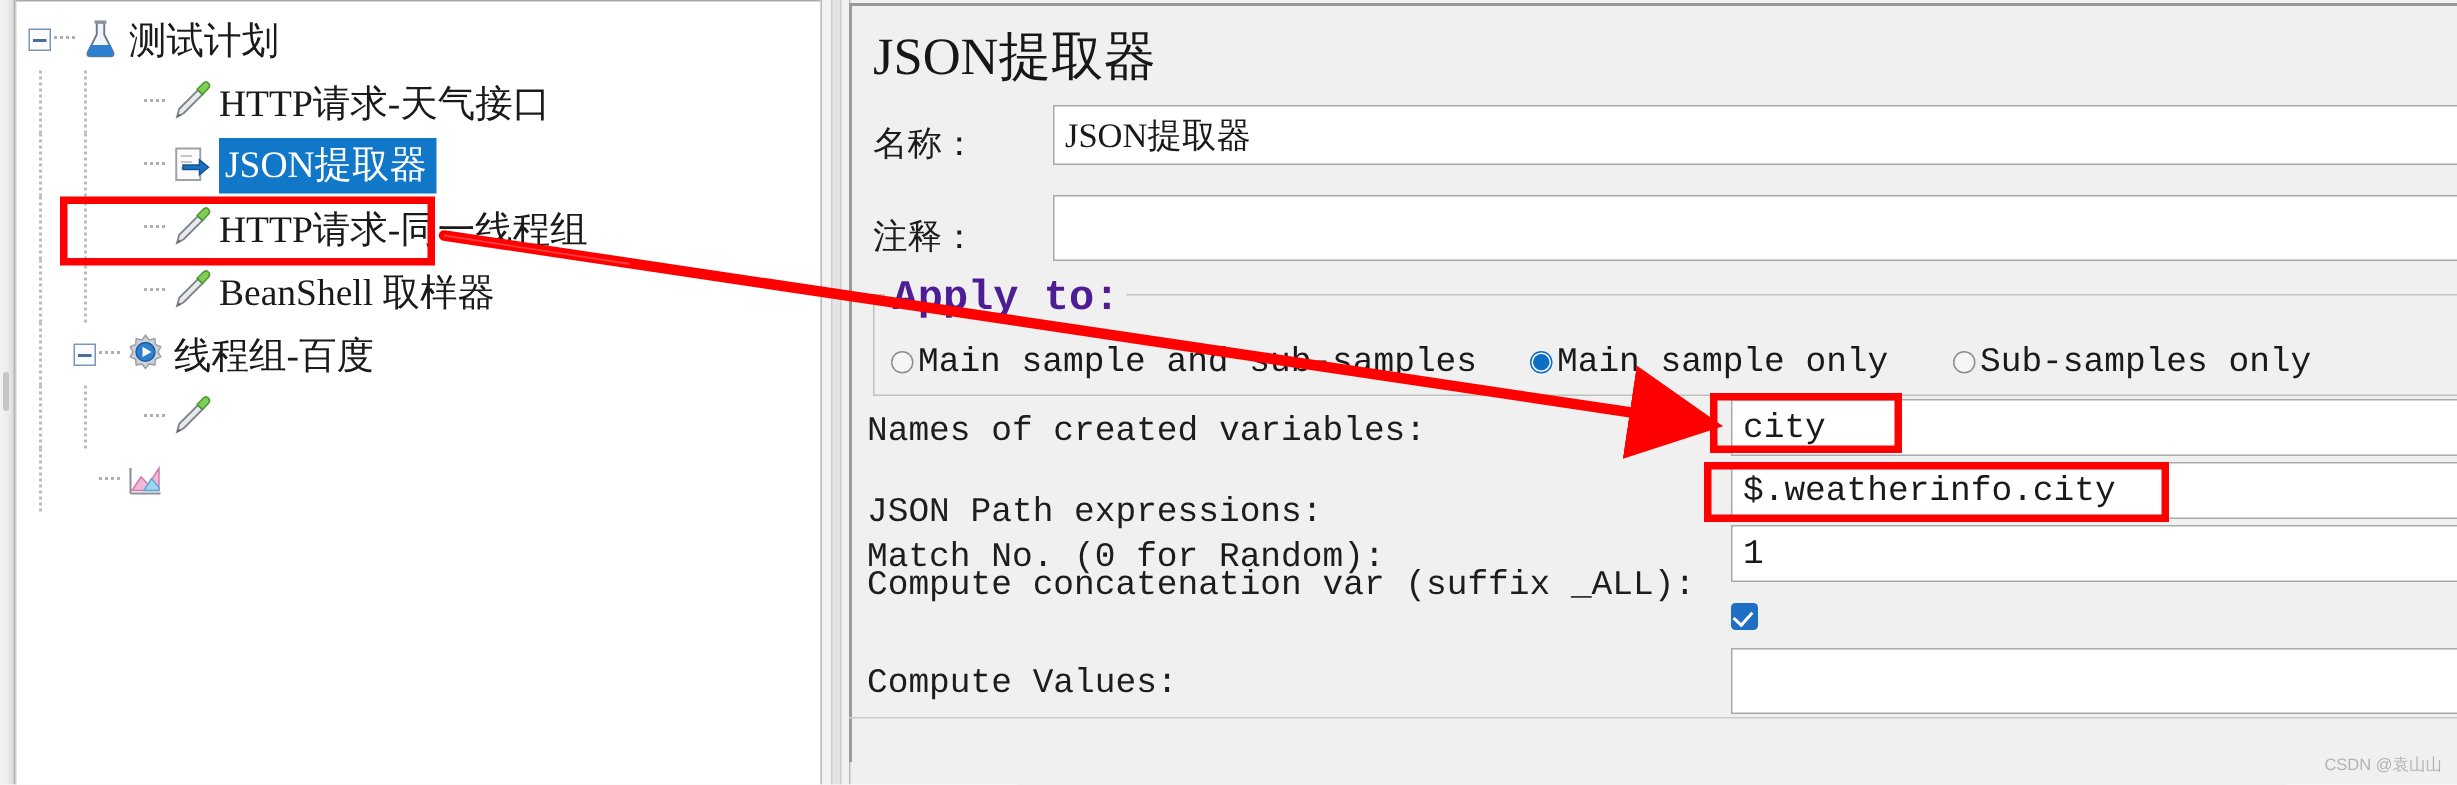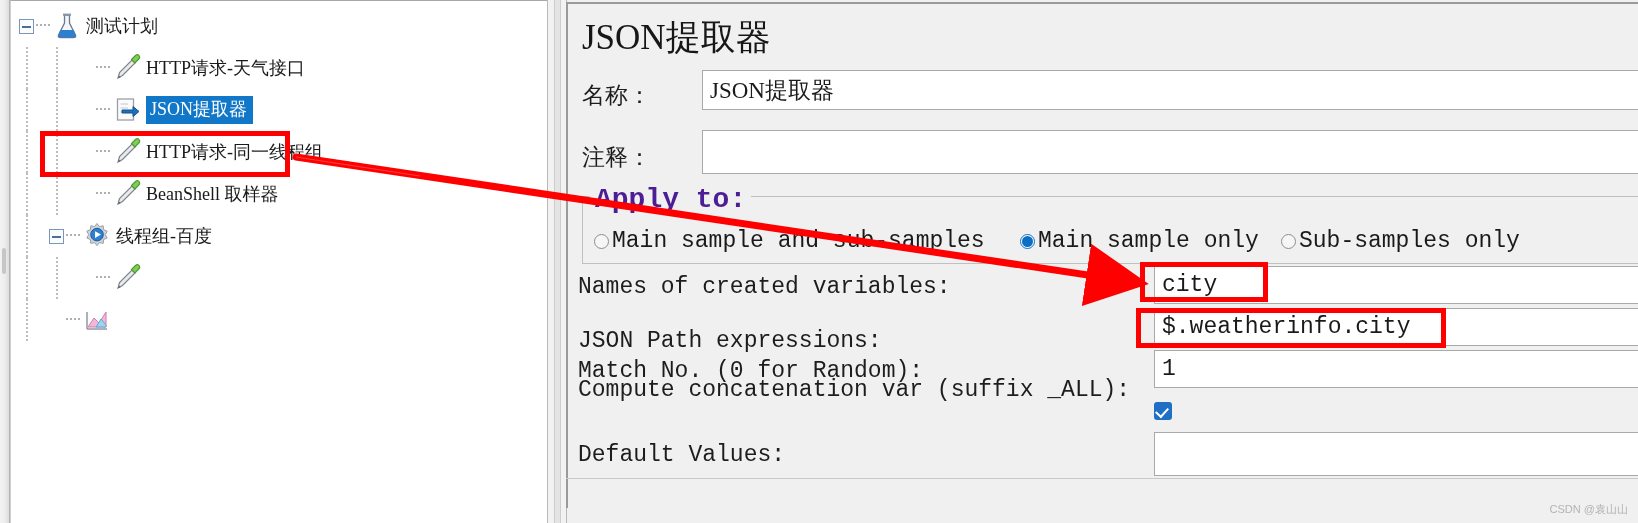--- a/index.html
+++ b/index.html
@@ -17,21 +17,21 @@
     border-right:1px solid #b4b4b4;}
   .leftstrip .grip{position:absolute;left:2px;top:248px;width:4px;height:26px;
     background:#c6c6c6;border-radius:2px;}
 
   
   .treepanel{position:absolute;left:10px;top:0;width:536px;height:523px;
     background:#ffffff;border-top:1px solid #a8a8a8;border-left:1px solid #cfcfcf;
     overflow:hidden;}
   .tree{position:absolute;left:0;top:4px;width:536px;}
   .node{position:relative;height:42px;display:flex;align-items:center;white-space:nowrap;}
-  .node .lbl{font-family:"Liberation Serif","DejaVu Serif",serif;font-size:18px;color:#1a1a1a;
+  .node .lbl{font-family:"Liberation Serif","DejaVu Serif",serif;font-size:25px;color:#1a1a1a;
     letter-spacing:0px;}
   .node.sel .lbl{background:#1177c8;color:#ffffff;padding:1px 6px 3px 4px;}
 
   
   .guide{position:absolute;top:0;height:42px;border-left:2px dotted #bdbdbd;}
 
   
   .toggle{width:15px;height:15px;border:1px solid #7a96b8;background:#fbfcfe;
     box-sizing:border-box;position:relative;flex:0 0 auto;}
   .toggle:after{content:"";position:absolute;left:2px;top:6px;width:9px;height:2px;background:#4a6f9c;}
@@ -233,38 +233,38 @@
     <div class="grouptitle mono" style="left:22px;top:180px;">Apply to:</div>
 
     <div class="radio mono" style="left:26px;top:224px;">
       <span class="rdot"></span>
       <span>Main sample and sub-samples</span>
     </div>
     <div class="radio mono" style="left:452px;top:224px;">
       <span class="rdot on"></span>
       <span>Main sample only</span>
     </div>
-    <div class="radio mono" style="left:713px;top:224px;">
+    <div class="radio mono" style="left:734px;top:224px;">
       <span class="rdot"></span>
       <span>Sub-samples only</span>
     </div>
 
     <div class="flabel mono" style="left:10px;top:270px;">Names of created variables:</div>
     <div class="finput mono" style="left:586px;top:262px;width:486px;height:38px;">city</div>
 
     <div class="flabel mono" style="left:10px;top:312px;margin-top:12px;">JSON Path expressions:</div>
     <div class="finput mono" style="left:586px;top:304px;width:486px;height:38px;">$.weatherinfo.city</div>
 
     <div class="flabel mono" style="left:10px;top:354px;">Match No. (0 for Random):</div>
     <div class="finput mono" style="left:586px;top:346px;width:486px;height:38px;">1</div>
 
     <div class="flabel mono" style="left:10px;top:373px;">Compute concatenation var (suffix _ALL):</div>
     <div class="cbox" style="left:586px;top:398px;"></div>
 
-    <div class="flabel mono" style="left:10px;top:438px;">Default Values:</div>
+    <div class="flabel mono" style="left:10px;top:438px;">Compute Values:</div>
     <div class="finput mono" style="left:586px;top:428px;width:486px;height:44px;"></div>
   </div>
 
   <div class="wmline"></div>
   <div class="wm">CSDN @袁山山</div>
 
   <div class="annot" style="left:40px;top:131px;width:250px;height:46px;"></div>
   <div class="annot" style="left:1140px;top:262px;width:128px;height:40px;"></div>
   <div class="annot" style="left:1136px;top:308px;width:310px;height:40px;"></div>
 

